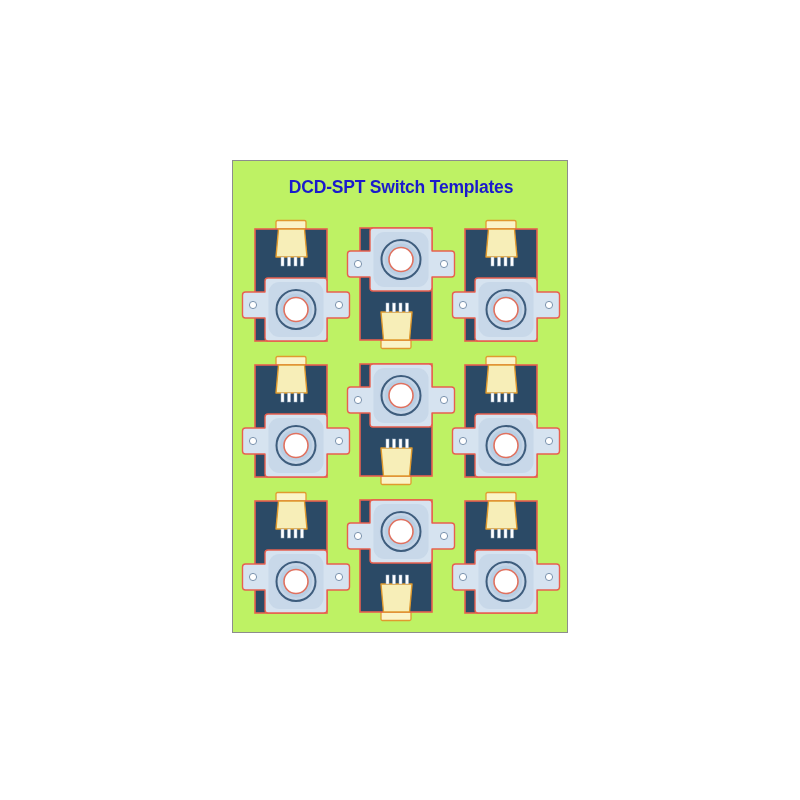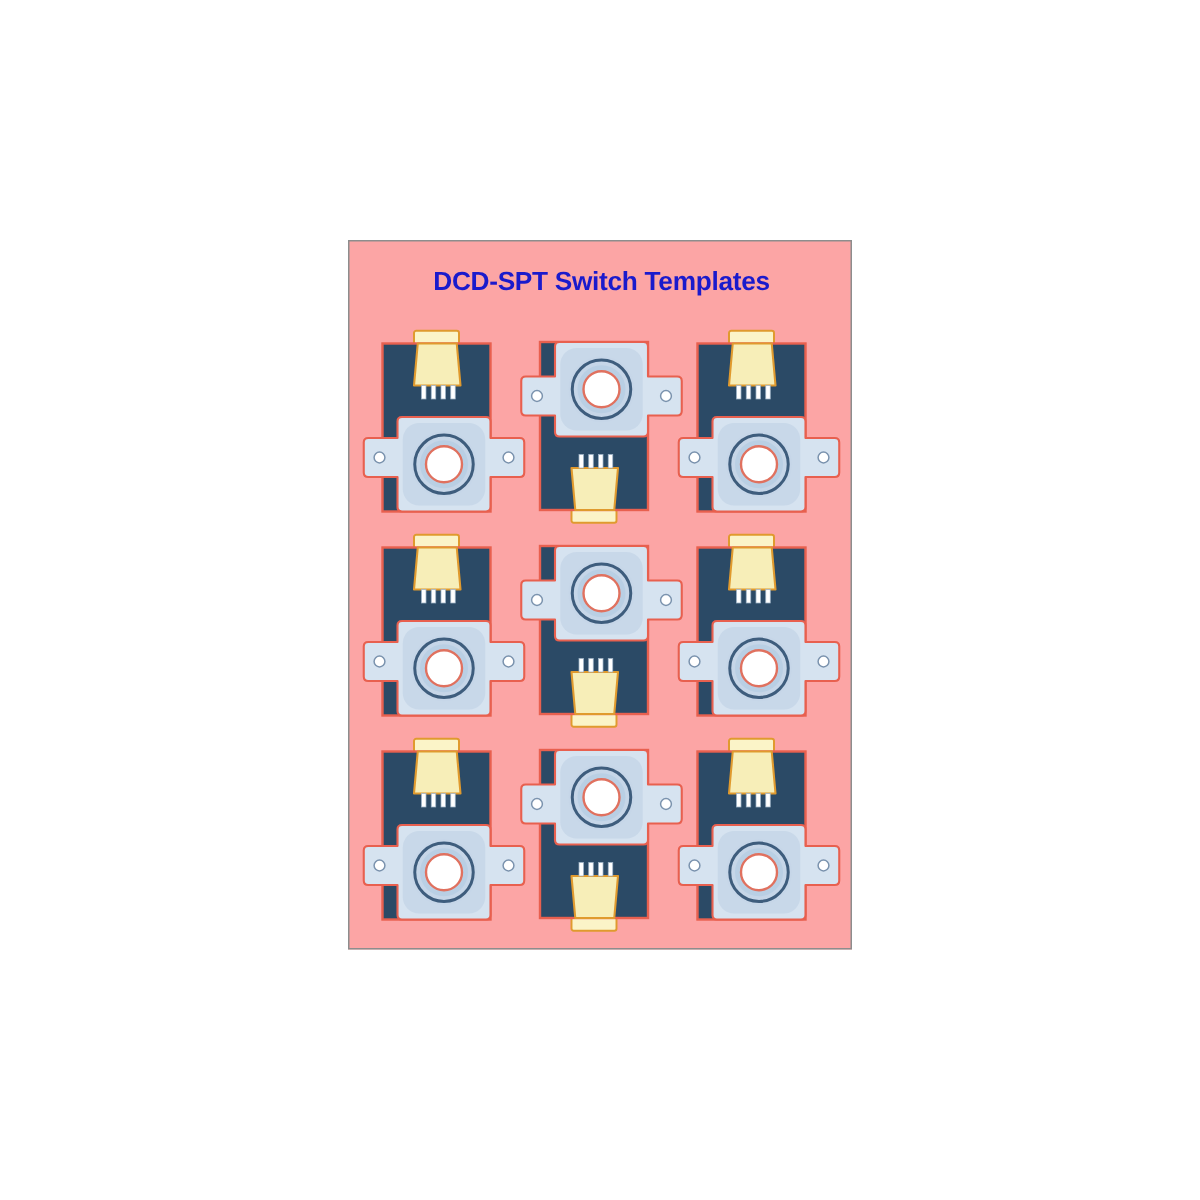--- a/index.html
+++ b/index.html
@@ -74,21 +74,21 @@
   }
   .tpl-inner svg {
     display: block;
   }
 </style>
 </head>
 <body>
 
 <div id="screen">
 
-  <div id="page-sheet" style="background: #fca5a5; border-color: rgb(141, 141, 141);">
+  <div id="page-sheet" style="background: #bef264; border-color: rgb(141, 141, 141);">
 
     <div id="page-title" style="color: rgb(26, 26, 204);">DCD-SPT Switch Templates</div>
 
     <div id="template-grid">
         <div class="switch-template" title="Switch Template R1C1" style="left: 8px; top: 4px;">
           <div class="tpl-inner">
 <svg width="110" height="135" viewBox="0 0 110 135" xmlns="http://www.w3.org/2000/svg">
 
   <rect x="35" y="3.5" width="30" height="9" rx="1.5" ry="1.5" fill="#fbf4c8" stroke="#e09a2e" stroke-width="1.3"></rect>
 

